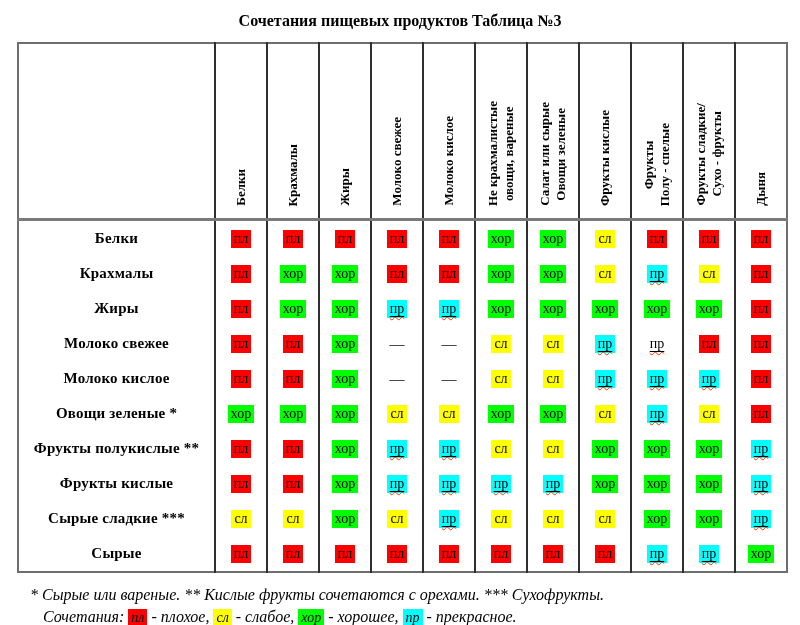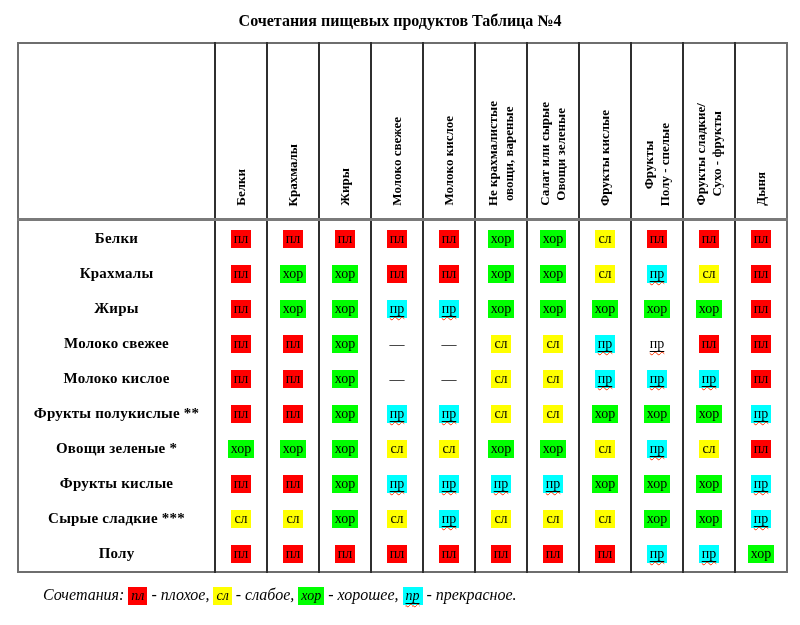--- a/index.html
+++ b/index.html
@@ -55,21 +55,21 @@
   .dash { font-size:15px; }
   .foot {
     margin-top:11px; margin-left:30px;
     font-style:italic; font-size:16px; line-height:22px;
   }
   .foot-line2 { margin-left:13px; }
 </style>
 </head>
 <body>
 
-<div class="title">Сочетания пищевых продуктов Таблица №4</div>
+<div class="title">Сочетания пищевых продуктов Таблица №3</div>
 
 <table class="combo">
   <colgroup id="cols">
       <col style="width: 197px;">
       <col style="width: 52px;">
       <col style="width: 52px;">
       <col style="width: 52px;">
       <col style="width: 52px;">
       <col style="width: 52px;">
       <col style="width: 52px;">
@@ -160,48 +160,48 @@
         <td><span class="dash">—</span></td>
         <td><span class="dash">—</span></td>
         <td><span class="badge" style="background: rgb(255, 255, 0);">сл</span></td>
         <td><span class="badge" style="background: rgb(255, 255, 0);">сл</span></td>
         <td><span class="badge wavy" style="background: rgb(0, 255, 255);"><span class="und">пр</span></span></td>
         <td><span class="badge wavy" style="background: rgb(0, 255, 255);"><span class="und">пр</span></span></td>
         <td><span class="badge wavy" style="background: rgb(0, 255, 255);"><span class="und">пр</span></span></td>
         <td><span class="badge" style="background: rgb(255, 0, 0);">пл</span></td>
       </tr>
       <tr>
+        <td class="rowlabel">Овощи зеленые *</td>
+        <td><span class="badge" style="background: rgb(0, 255, 0);">хор</span></td>
+        <td><span class="badge" style="background: rgb(0, 255, 0);">хор</span></td>
+        <td><span class="badge" style="background: rgb(0, 255, 0);">хор</span></td>
+        <td><span class="badge" style="background: rgb(255, 255, 0);">сл</span></td>
+        <td><span class="badge" style="background: rgb(255, 255, 0);">сл</span></td>
+        <td><span class="badge" style="background: rgb(0, 255, 0);">хор</span></td>
+        <td><span class="badge" style="background: rgb(0, 255, 0);">хор</span></td>
+        <td><span class="badge" style="background: rgb(255, 255, 0);">сл</span></td>
+        <td><span class="badge wavy" style="background: rgb(0, 255, 255);"><span class="und">пр</span></span></td>
+        <td><span class="badge" style="background: rgb(255, 255, 0);">сл</span></td>
+        <td><span class="badge" style="background: rgb(255, 0, 0);">пл</span></td>
+      </tr>
+      <tr>
         <td class="rowlabel">Фрукты полукислые **</td>
         <td><span class="badge" style="background: rgb(255, 0, 0);">пл</span></td>
         <td><span class="badge" style="background: rgb(255, 0, 0);">пл</span></td>
         <td><span class="badge" style="background: rgb(0, 255, 0);">хор</span></td>
         <td><span class="badge wavy" style="background: rgb(0, 255, 255);"><span class="und">пр</span></span></td>
         <td><span class="badge wavy" style="background: rgb(0, 255, 255);"><span class="und">пр</span></span></td>
         <td><span class="badge" style="background: rgb(255, 255, 0);">сл</span></td>
         <td><span class="badge" style="background: rgb(255, 255, 0);">сл</span></td>
         <td><span class="badge" style="background: rgb(0, 255, 0);">хор</span></td>
         <td><span class="badge" style="background: rgb(0, 255, 0);">хор</span></td>
         <td><span class="badge" style="background: rgb(0, 255, 0);">хор</span></td>
         <td><span class="badge wavy" style="background: rgb(0, 255, 255);"><span class="und">пр</span></span></td>
       </tr>
       <tr>
-        <td class="rowlabel">Овощи зеленые *</td>
-        <td><span class="badge" style="background: rgb(0, 255, 0);">хор</span></td>
-        <td><span class="badge" style="background: rgb(0, 255, 0);">хор</span></td>
-        <td><span class="badge" style="background: rgb(0, 255, 0);">хор</span></td>
-        <td><span class="badge" style="background: rgb(255, 255, 0);">сл</span></td>
-        <td><span class="badge" style="background: rgb(255, 255, 0);">сл</span></td>
-        <td><span class="badge" style="background: rgb(0, 255, 0);">хор</span></td>
-        <td><span class="badge" style="background: rgb(0, 255, 0);">хор</span></td>
-        <td><span class="badge" style="background: rgb(255, 255, 0);">сл</span></td>
-        <td><span class="badge wavy" style="background: rgb(0, 255, 255);"><span class="und">пр</span></span></td>
-        <td><span class="badge" style="background: rgb(255, 255, 0);">сл</span></td>
-        <td><span class="badge" style="background: rgb(255, 0, 0);">пл</span></td>
-      </tr>
-      <tr>
         <td class="rowlabel">Фрукты кислые</td>
         <td><span class="badge" style="background: rgb(255, 0, 0);">пл</span></td>
         <td><span class="badge" style="background: rgb(255, 0, 0);">пл</span></td>
         <td><span class="badge" style="background: rgb(0, 255, 0);">хор</span></td>
         <td><span class="badge wavy" style="background: rgb(0, 255, 255);"><span class="und">пр</span></span></td>
         <td><span class="badge wavy" style="background: rgb(0, 255, 255);"><span class="und">пр</span></span></td>
         <td><span class="badge wavy" style="background: rgb(0, 255, 255);"><span class="und">пр</span></span></td>
         <td><span class="badge wavy" style="background: rgb(0, 255, 255);"><span class="und">пр</span></span></td>
         <td><span class="badge" style="background: rgb(0, 255, 0);">хор</span></td>
         <td><span class="badge" style="background: rgb(0, 255, 0);">хор</span></td>
@@ -216,31 +216,32 @@
         <td><span class="badge" style="background: rgb(255, 255, 0);">сл</span></td>
         <td><span class="badge wavy" style="background: rgb(0, 255, 255);"><span class="und">пр</span></span></td>
         <td><span class="badge" style="background: rgb(255, 255, 0);">сл</span></td>
         <td><span class="badge" style="background: rgb(255, 255, 0);">сл</span></td>
         <td><span class="badge" style="background: rgb(255, 255, 0);">сл</span></td>
         <td><span class="badge" style="background: rgb(0, 255, 0);">хор</span></td>
         <td><span class="badge" style="background: rgb(0, 255, 0);">хор</span></td>
         <td><span class="badge wavy" style="background: rgb(0, 255, 255);"><span class="und">пр</span></span></td>
       </tr>
       <tr>
-        <td class="rowlabel">Полу</td>
+        <td class="rowlabel">Сырые</td>
         <td><span class="badge" style="background: rgb(255, 0, 0);">пл</span></td>
         <td><span class="badge" style="background: rgb(255, 0, 0);">пл</span></td>
         <td><span class="badge" style="background: rgb(255, 0, 0);">пл</span></td>
         <td><span class="badge" style="background: rgb(255, 0, 0);">пл</span></td>
         <td><span class="badge" style="background: rgb(255, 0, 0);">пл</span></td>
         <td><span class="badge" style="background: rgb(255, 0, 0);">пл</span></td>
         <td><span class="badge" style="background: rgb(255, 0, 0);">пл</span></td>
         <td><span class="badge" style="background: rgb(255, 0, 0);">пл</span></td>
         <td><span class="badge wavy" style="background: rgb(0, 255, 255);"><span class="und">пр</span></span></td>
         <td><span class="badge wavy" style="background: rgb(0, 255, 255);"><span class="und">пр</span></span></td>
         <td><span class="badge" style="background: rgb(0, 255, 0);">хор</span></td>
       </tr>
     </tbody>
 </table>
 
 <div class="foot">
+  <div class="foot-line1">* Сырые или вареные. ** Кислые фрукты сочетаются с орехами. *** Сухофрукты.</div>
   <div class="foot-line2" id="legend-line">Сочетания: <span class="badge" style="background: rgb(255, 0, 0);">пл</span> - плохое, <span class="badge" style="background: rgb(255, 255, 0);">сл</span> - слабое, <span class="badge" style="background: rgb(0, 255, 0);">хор</span> - хорошее, <span class="badge wavy" style="background: rgb(0, 255, 255);"><span class="und">пр</span></span> - прекрасное.</div>
 </div>
 
 </body></html>

